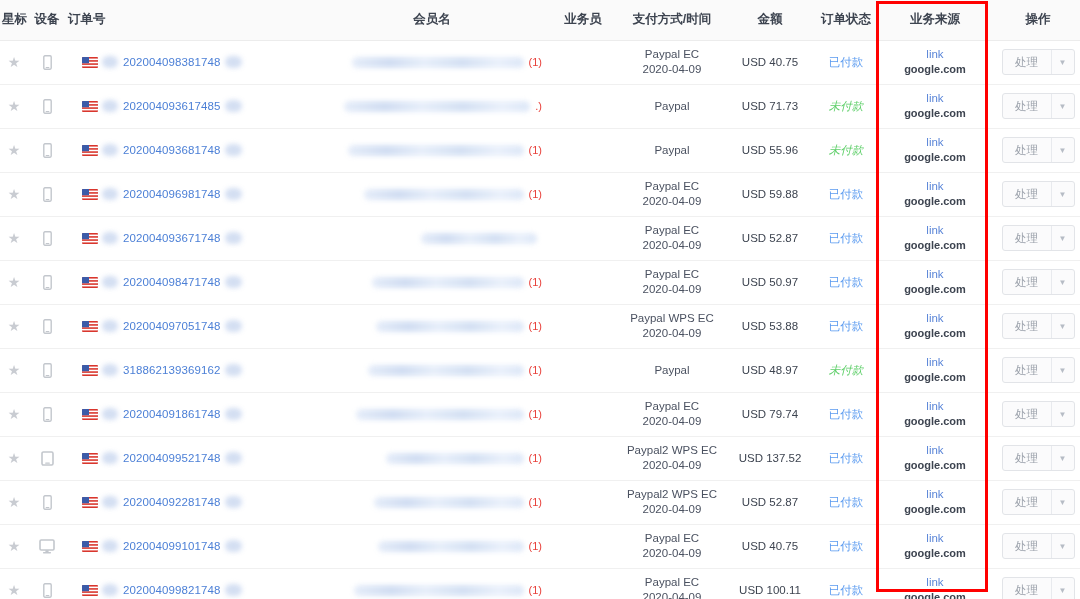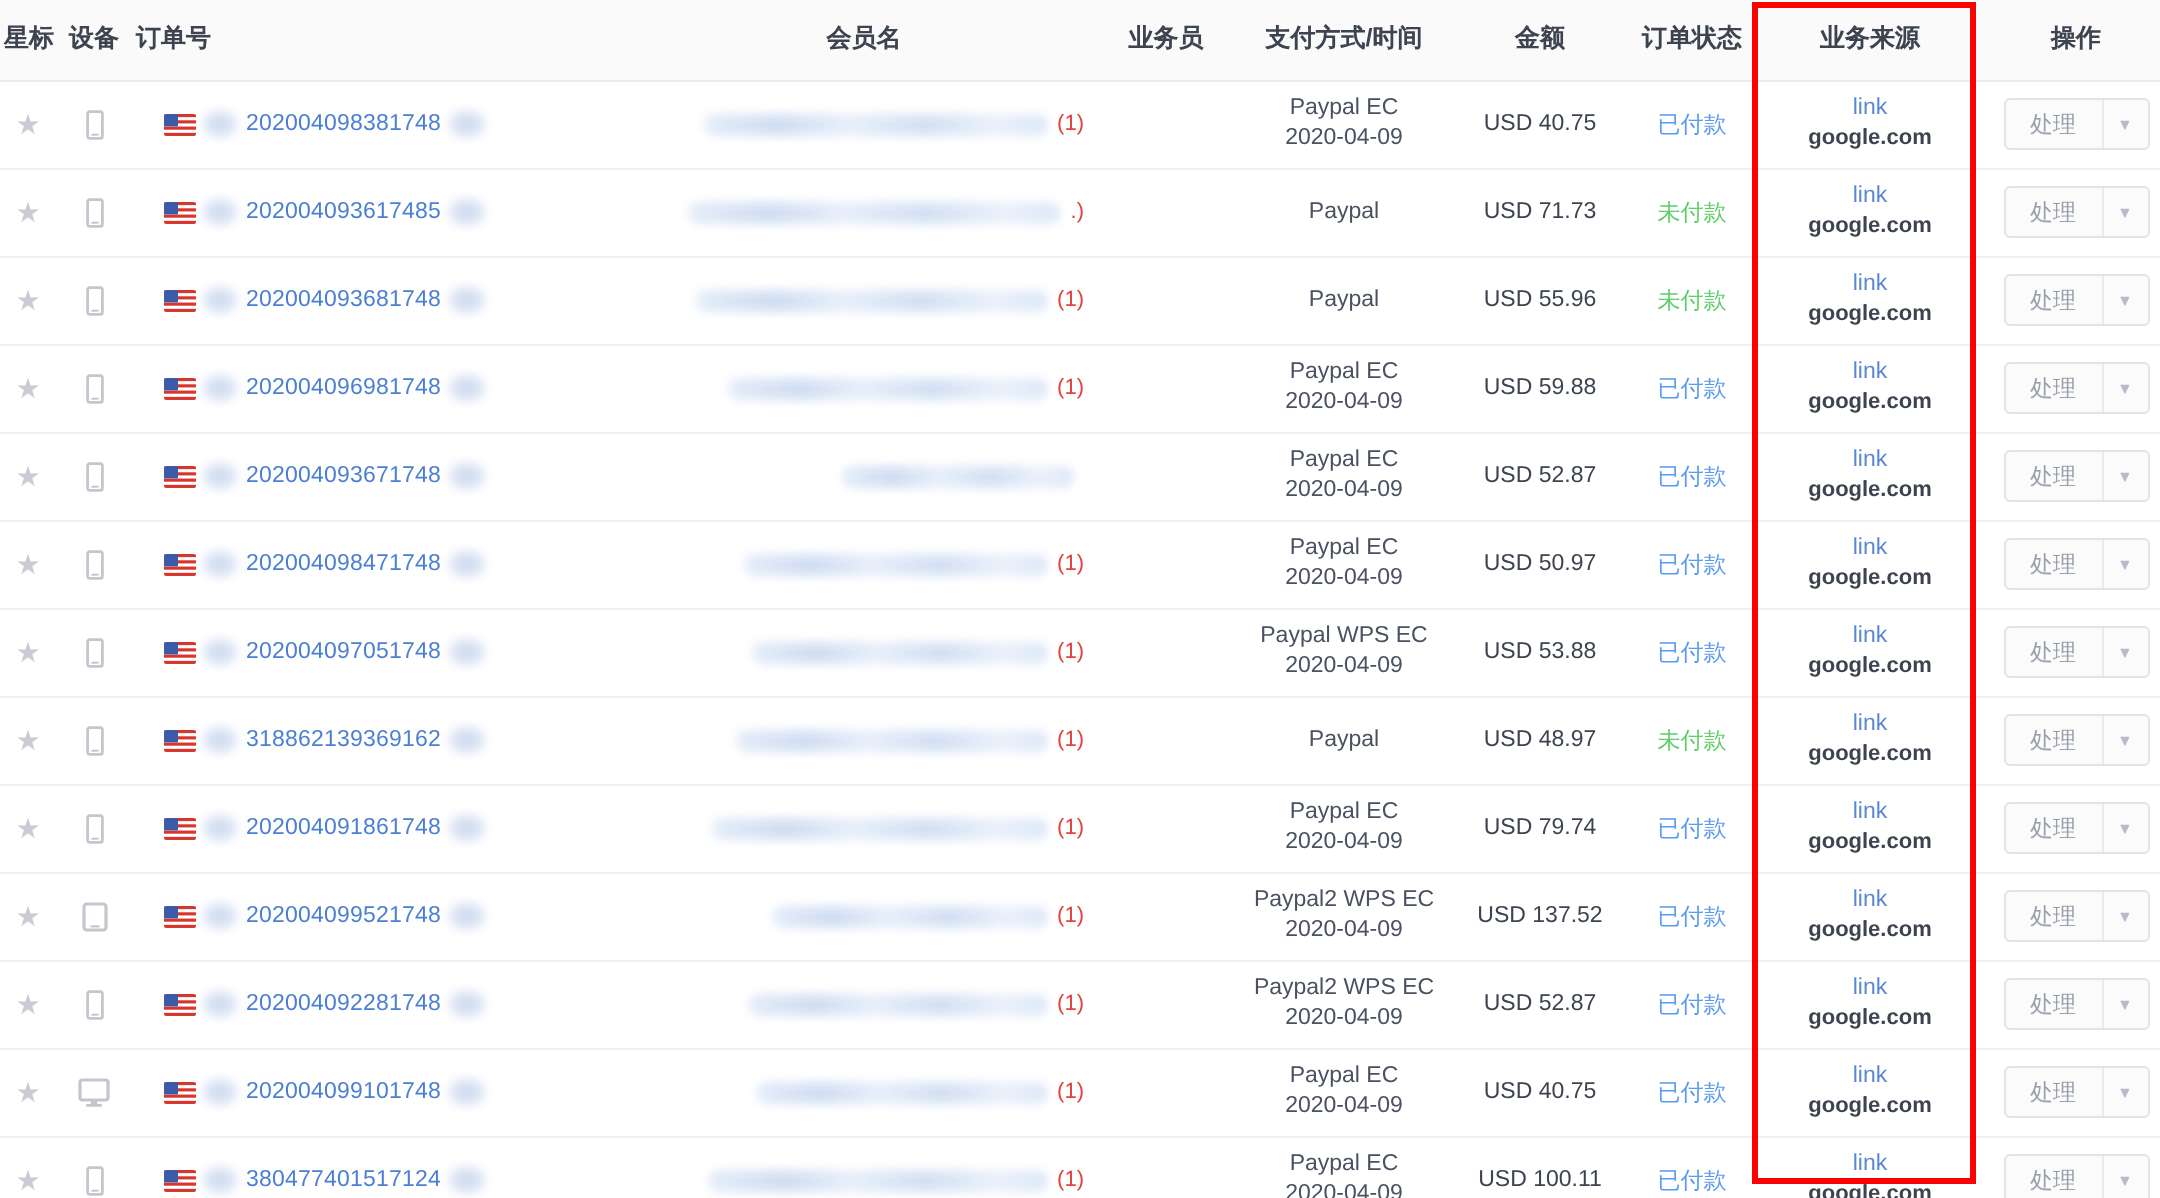--- a/index.html
+++ b/index.html
@@ -73,21 +73,21 @@
     filter: blur(2.4px); opacity: .95;
   }
   .member-suffix { color: #e8403a; font-size: 11px; flex: 0 0 auto; }
 
   
   .pay-line1 { display: block; font-size: 11.5px; color: #4a5160; line-height: 15px; }
   .pay-line2 { display: block; font-size: 11.5px; color: #4a5160; line-height: 15px; }
 
   .amount-val { font-size: 11.5px; color: #3d4450; }
   .status-paid { color: #5b9bf0; font-size: 11.5px; }
-  .status-unpaid { color: #5fcf6a; font-size: 11.5px; }
+  .status-unpaid { color: #5fcf6a; font-size: 11.5px; font-style: italic; }
 
   .src-link { display: block; color: #5b86d8; font-size: 11.5px; line-height: 15px; }
   .src-host { display: block; color: #3d4450; font-size: 11px; line-height: 15px; font-weight: bold; }
 
   
   .split-btn {
     display: inline-flex; align-items: stretch;
     border: 1px solid #e2e4e8; border-radius: 3px;
     background: #fbfbfc; height: 26px; overflow: hidden;
   }
@@ -705,21 +705,21 @@
                 <svg width="16" height="11" viewBox="0 0 16 11">
                   <rect width="16" height="11" fill="#ffffff"></rect>
                   <rect y="0" width="16" height="1.57" fill="#d9352c"></rect>
                   <rect y="3.14" width="16" height="1.57" fill="#d9352c"></rect>
                   <rect y="6.28" width="16" height="1.57" fill="#d9352c"></rect>
                   <rect y="9.42" width="16" height="1.57" fill="#d9352c"></rect>
                   <rect width="7" height="6.2" fill="#3c5ba8"></rect>
                 </svg>
               </span>
               <span class="blurdot bd-pre"></span>
-              <span class="order-no">380477401517124</span>
+              <span class="order-no">202004099821748</span>
               <span class="blurdot bd-post"></span>
             </span>
           </td>
           <td>
             <span class="member-cell">
               <span class="member-bar" style="width:170px"></span>
               <span class="member-suffix">(1)</span>
             </span>
           </td>
           <td></td>

